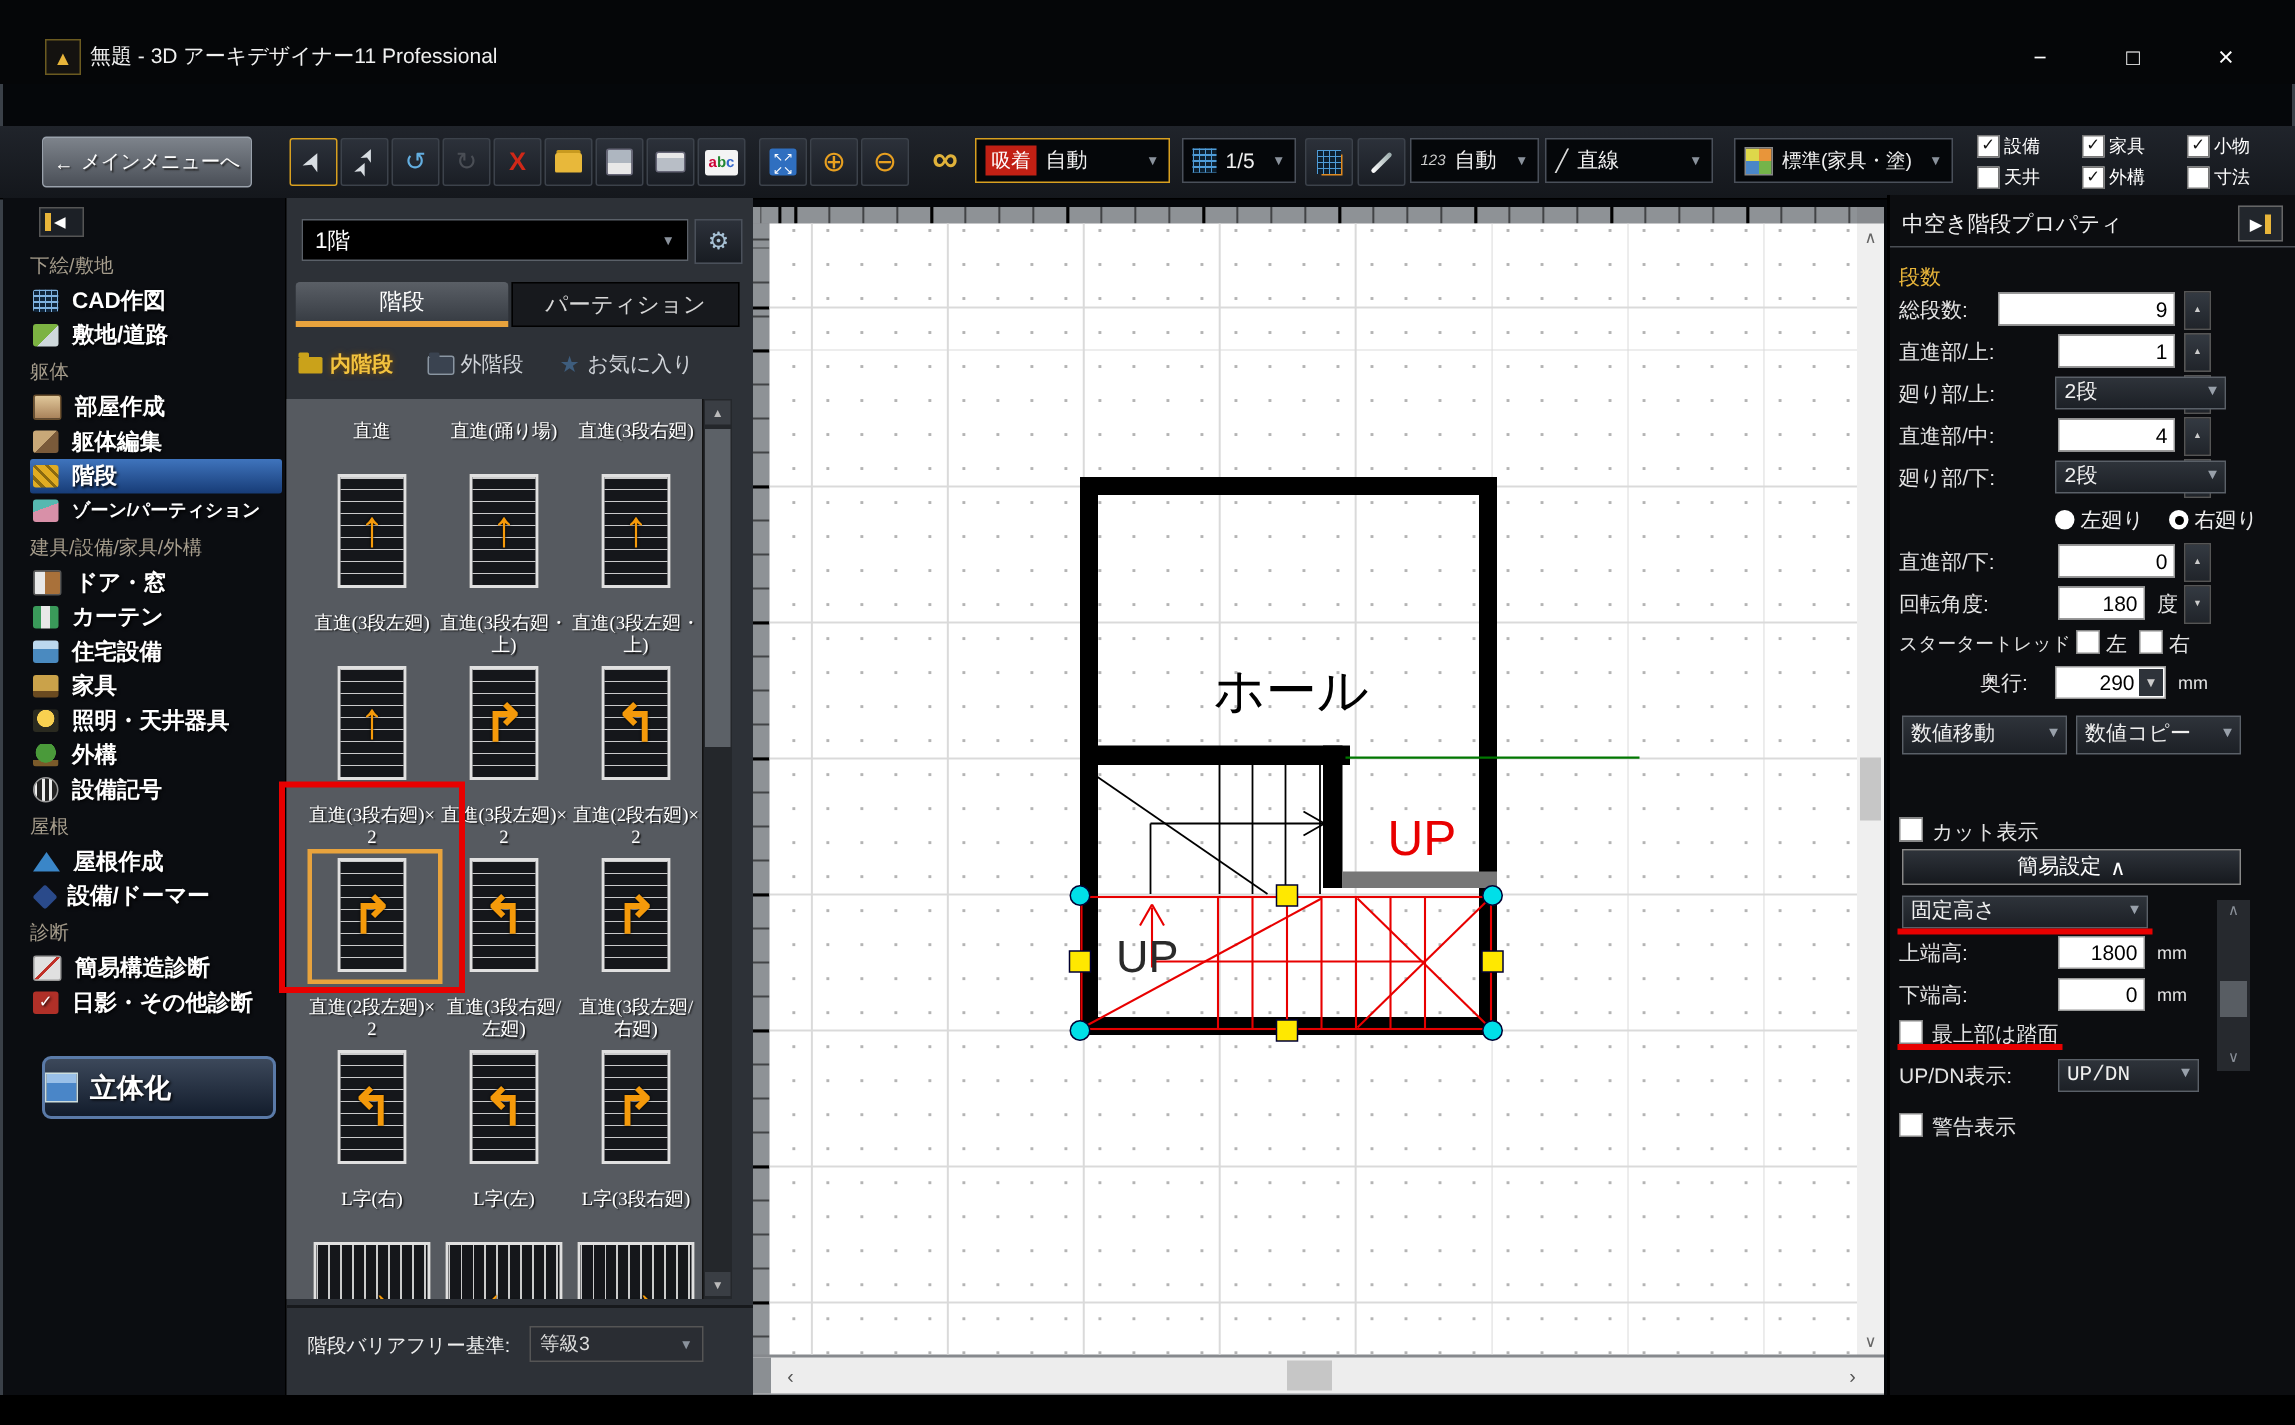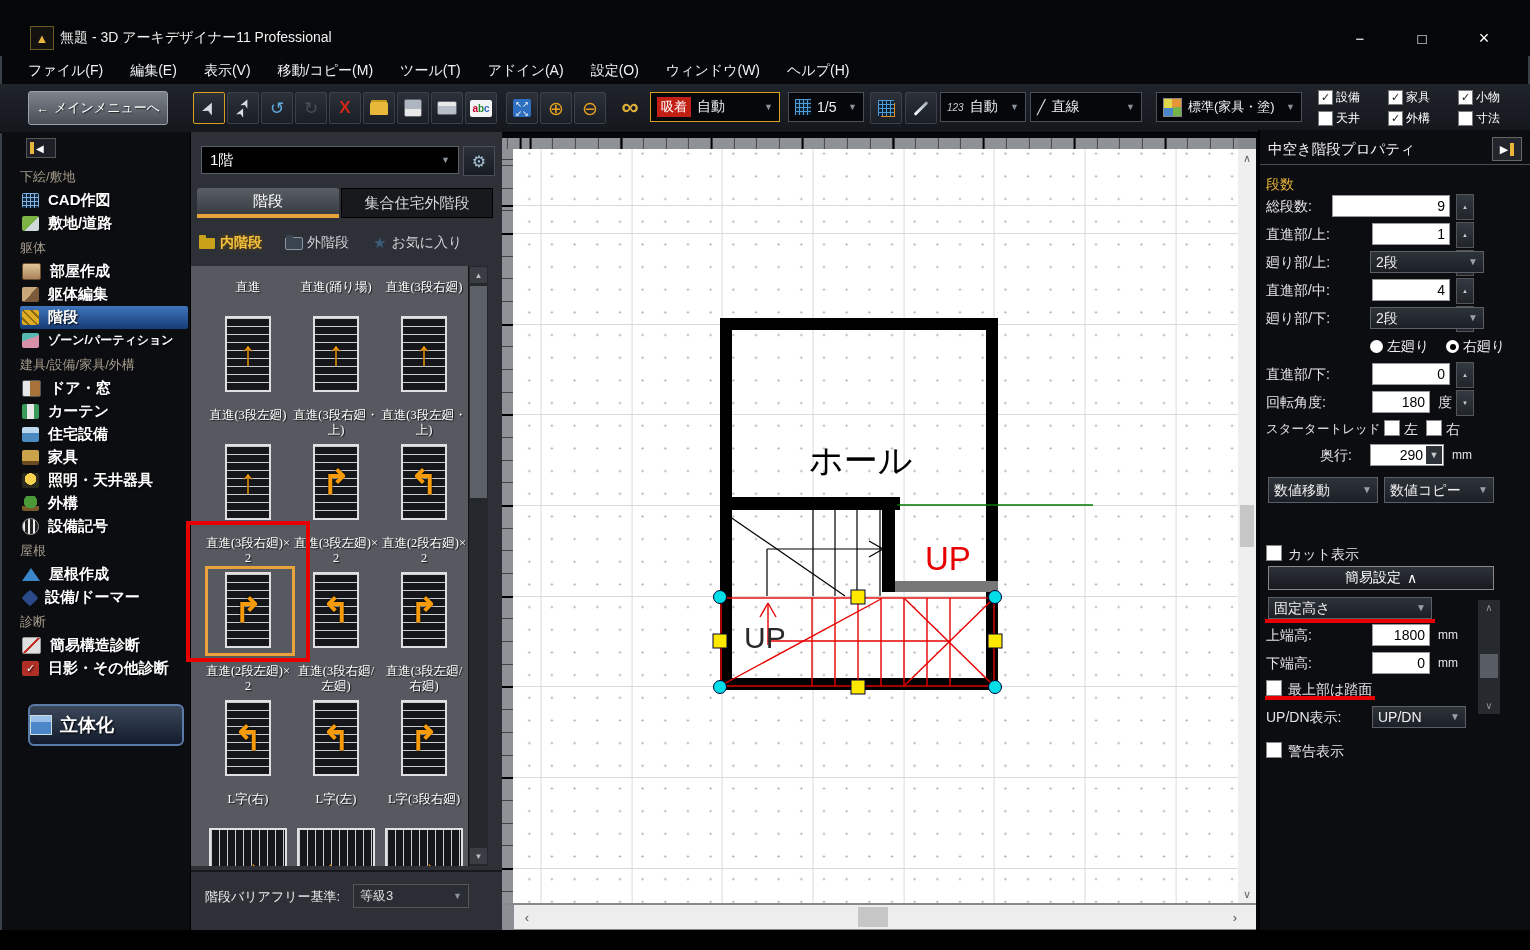--- a/index.html
+++ b/index.html
@@ -108,21 +108,21 @@
   .props{left:1258px;top:130px;width:272px;height:800px;background:#0c0d10;border-left:2px solid #000;box-sizing:border-box;font-size:14px;}
   .phead{position:absolute;left:0;top:4px;width:272px;height:30px;border-bottom:1px solid #4a4e54;}
   .phead .t{position:absolute;left:8px;top:6px;font-size:14.5px;color:#f2f2f2;}
   .pcollapse{position:absolute;right:10px;top:3px;width:28px;height:22px;background:#22262c;border:1px solid #666;display:flex;align-items:center;justify-content:center;gap:2px;font-size:11px;color:#fff;}
   .prow{position:absolute;left:0;width:272px;height:24px;line-height:24px;}
   .plabel{position:absolute;left:6px;color:#e4e4e4;white-space:nowrap;}
   .psec{color:#e8b53a;}
   .pinput{position:absolute;top:1px;height:22px;background:#fff;color:#000;border:1px solid #999;text-align:right;font-size:14px;padding:0 4px;box-sizing:border-box;font-family:inherit;}
   .spin{position:absolute;top:0;width:18px;height:24px;display:flex;flex-direction:column;gap:2px;}
   .spin i{flex:1;background:linear-gradient(#343a42,#20242a);border:1px solid #555;font-style:normal;font-size:6px;color:#ccc;display:flex;align-items:center;justify-content:center;}
-  .pdd{position:absolute;top:1px;height:22px;background:linear-gradient(#2e333a,#1c2026);border:1px solid #5a6068;display:flex;align-items:center;padding:0 5px;color:#f0f0f0;box-sizing:border-box;font-size:14px;}
+  .pdd{position:absolute;top:1px;height:22px;background:linear-gradient(#2e333a,#1c2026);border:1px solid #5a6068;display:flex;align-items:center;padding:0 5px;color:#f0f0f0;box-sizing:border-box;font-size:14px;font-family:Liberation Mono, monospace;}
   .pdd .dar{margin-left:auto;font-size:10px;color:#98a0aa;}
   .pcb{position:absolute;top:3px;width:16px;height:16px;background:#fff;border:1px solid #888;box-sizing:border-box;}
   .radio{display:inline-block;width:13px;height:13px;border-radius:50%;background:#fff;vertical-align:-2px;margin-right:4px;position:relative;}
   .radio.on:after{content:"";position:absolute;left:3.5px;top:3.5px;width:6px;height:6px;border-radius:50%;background:#000;}
   .unit{position:absolute;color:#e4e4e4;}
   .pbtn{position:absolute;left:8px;width:226px;background:linear-gradient(#2e333a,#16191e);border:1px solid #6a7076;color:#fff;display:flex;align-items:center;justify-content:center;gap:6px;box-sizing:border-box;}
   .ddbox{position:absolute;top:1px;height:22px;background:#fff;border:1px solid #999;box-sizing:border-box;color:#000;text-align:right;padding:0 20px 0 4px;line-height:20px;}
   .ddbox b{position:absolute;right:1px;top:1px;width:16px;height:18px;background:#2e333a;color:#ccc;font-size:9px;text-align:center;line-height:18px;font-weight:normal;}
   .di{width:20px;height:14px;}
   .di1{background:repeating-linear-gradient(#b07830 0 3px,#6a4a18 3px 4px);}
@@ -141,31 +141,20 @@
 <body>
 
 <div id="app">
 
   <div class="abs titlebar">
     <div class="abs appicon">▲</div>
     <div class="abs apptitle">無題 - 3D アーキデザイナー11 Professional</div>
     <div class="abs winbtn" style="left:1337px">−</div>
     <div class="abs winbtn" style="left:1399px">□</div>
     <div class="abs winbtn" style="left:1461px;font-size:18px">×</div>
-    <div class="abs menubar">
-      <span>ファイル(F)</span>
-      <span>編集(E)</span>
-      <span>表示(V)</span>
-      <span>移動/コピー(M)</span>
-      <span>ツール(T)</span>
-      <span>アドイン(A)</span>
-      <span>設定(O)</span>
-      <span>ウィンドウ(W)</span>
-      <span>ヘルプ(H)</span>
-    </div>
   </div>
 
   <div class="abs toolbar">
     <div class="abs mainmenu">
         <span>←</span>
         <span>メインメニューへ</span>
       </div>
     <div class="abs tbtn sel" style="left:193px">
         <span style="display:inline-block;transform:rotate(-65deg)">➤</span>
       </div>
@@ -355,21 +344,21 @@
         <span>1階</span>
         <span style="margin-left:auto;font-size:9px;color:#8a929c">▼</span>
       </div>
     <div class="abs gearbtn">
         <span>⚙</span>
       </div>
     <div class="abs tab on">
         <span>階段</span>
       </div>
     <div class="abs tab off">
-        <span>集合住宅外階段</span>
+        <span>パーティション</span>
       </div>
     <div class="abs subtabs">
       <span class="subtab on">
           <span class="fold"></span>
           <span>内階段</span>
         </span>
       <span class="subtab">
           <span class="fold gray"></span>
           <span>外階段</span>
         </span>

